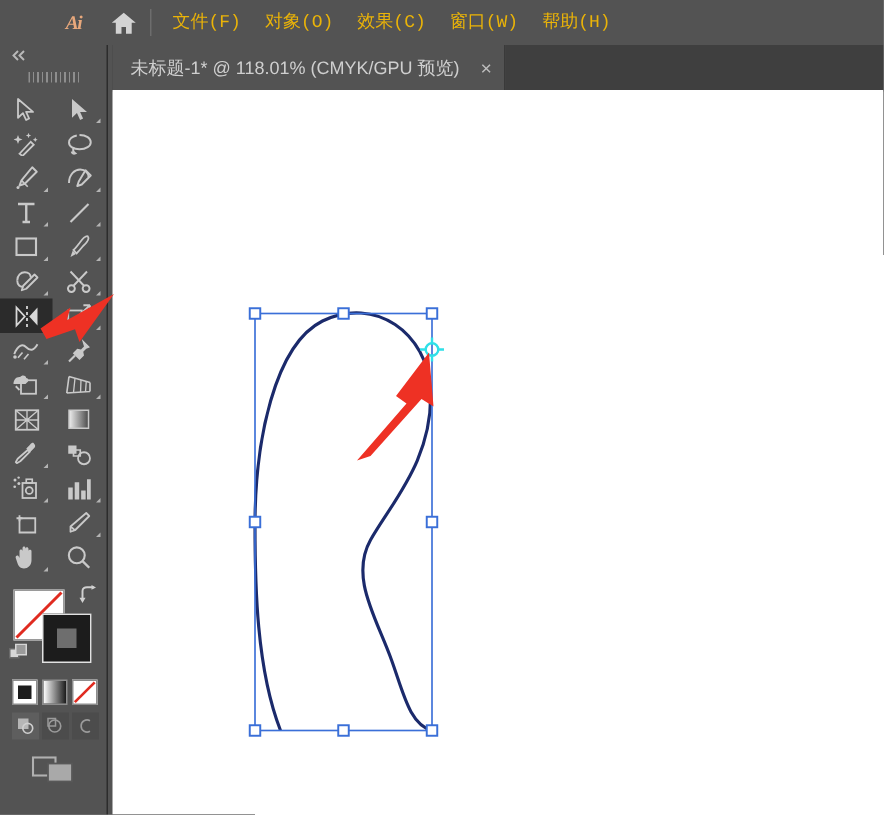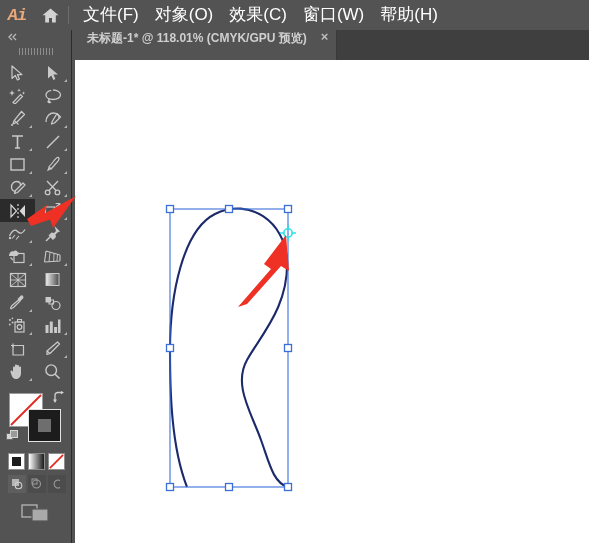--- a/index.html
+++ b/index.html
@@ -5,36 +5,36 @@
   html,body{margin:0;padding:0;background:#4a4a4a;}
   body{width:589px;height:543px;overflow:hidden;
        font-family:"Liberation Sans","DejaVu Sans",sans-serif;
        -webkit-font-smoothing:antialiased;}
   .app{position:relative;width:589px;height:543px;background:#535353;}
 
   
   .menubar{position:absolute;left:0;top:0;width:589px;height:30px;
            background:#535353;display:flex;align-items:center;}
   .ai-logo{width:34px;height:30px;display:flex;align-items:center;
-           justify-content:center;color:#e8a87c;font-size:17px;
+           justify-content:center;color:#e8a87c;font-size:13px;
            font-weight:bold;font-style:italic;letter-spacing:-1px;
-           font-family:Liberation Mono, monospace;}
+           font-family:Liberation Serif, serif;padding-left:32px;}
   .home-btn{width:32px;height:30px;display:flex;align-items:center;
             justify-content:center;}
   .home-btn svg{display:block;}
   .msep{width:1px;height:18px;background:#6d6d6d;margin:0 6px 0 2px;}
-  .menuitem{color:#ffffff;font-size:17px;padding:0 8px;height:30px;
-            line-height:30px;white-space:nowrap;cursor:default;}
+  .menuitem{color:#eab308;font-size:12px;padding:0 8px;height:30px;
+            line-height:30px;white-space:nowrap;cursor:default;font-family:Liberation Mono, monospace;}
 
   
   .tabbar{position:absolute;left:75px;top:30px;width:514px;height:30px;
           background:#3f3f3f;border-bottom:1px solid #2e2e2e;}
   .tab{position:absolute;left:0px;top:0;height:30px;background:#535353;
-       display:flex;align-items:flex-start;padding:0 8px 0 12px;
-       border-right:1px solid #3a3a3a;font-weight:bold;}
+       display:flex;align-items:center;padding:0 8px 0 12px;
+       border-right:1px solid #3a3a3a;}
   .tab-title{color:#cfcfcf;font-size:12px;white-space:nowrap;}
   .tab-close{color:#bdbdbd;font-size:13px;margin-left:14px;
              line-height:1;cursor:pointer;}
 
   
   .toolpanel{position:absolute;left:0;top:30px;width:71px;height:513px;
              background:#535353;border-right:1px solid #2c2c2c;}
   .tp-collapse{height:14px;display:flex;align-items:center;
                padding-left:7px;}
   .tp-grip{height:14px;display:flex;align-items:center;

